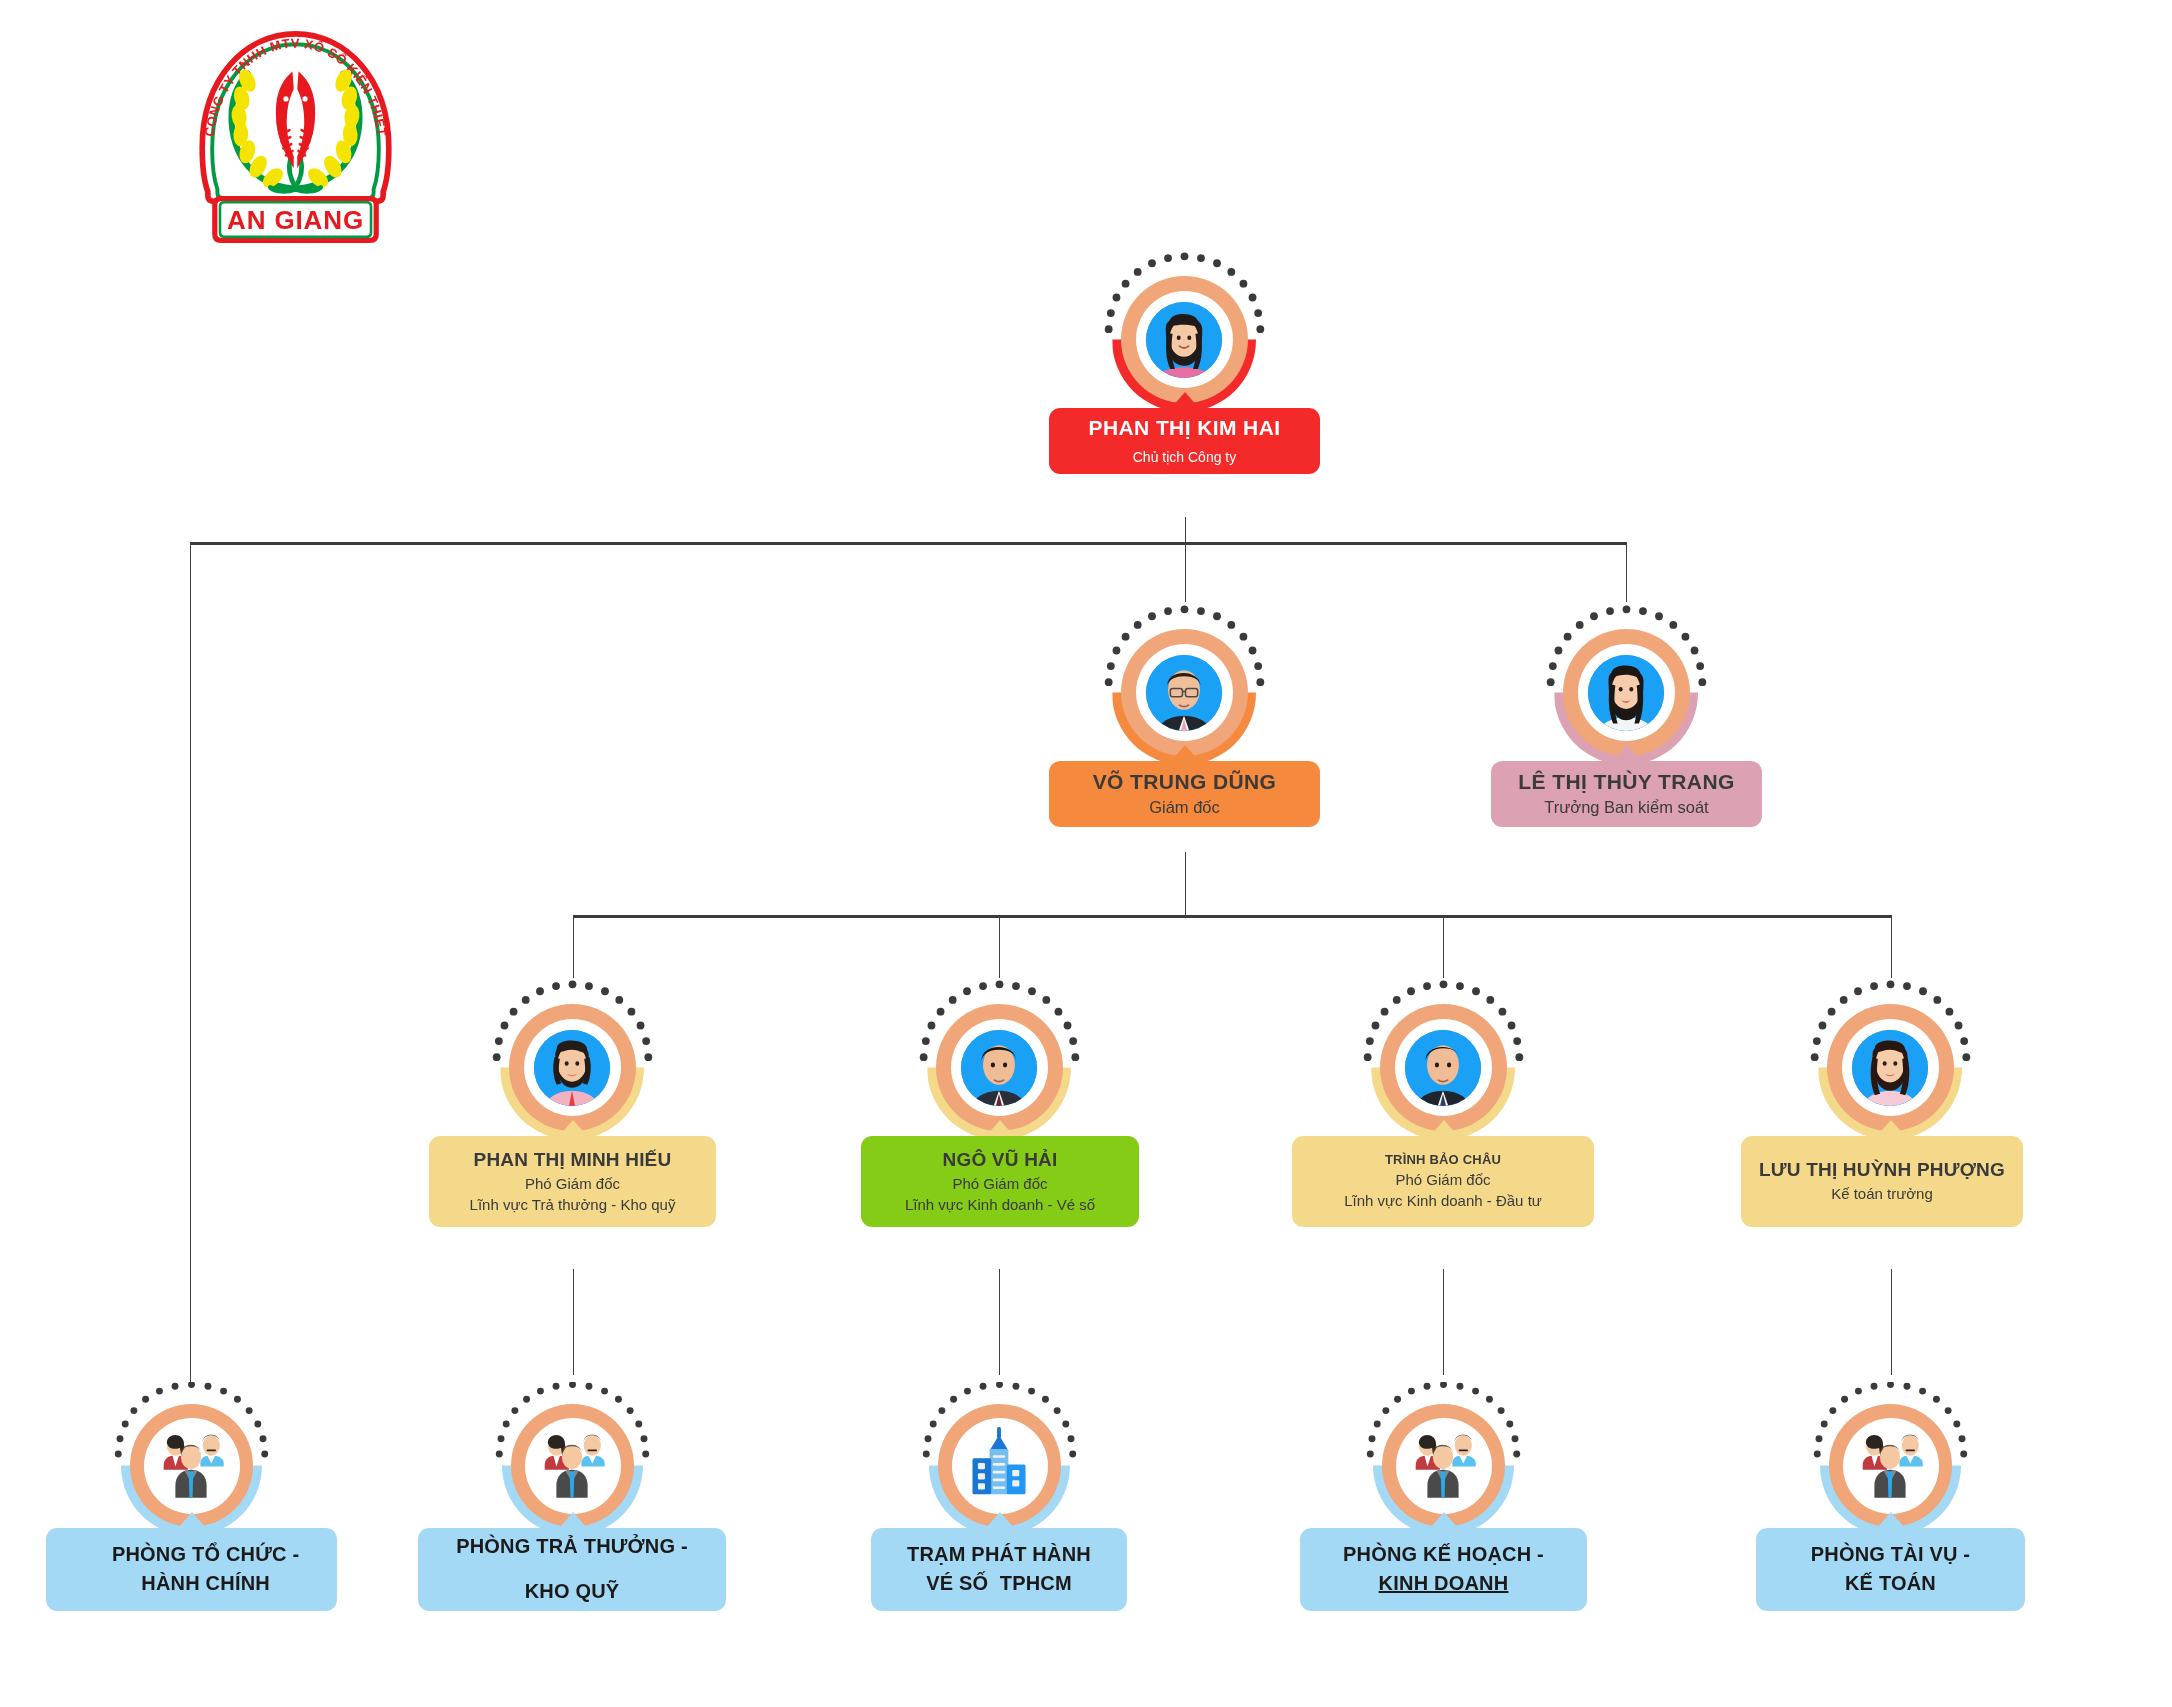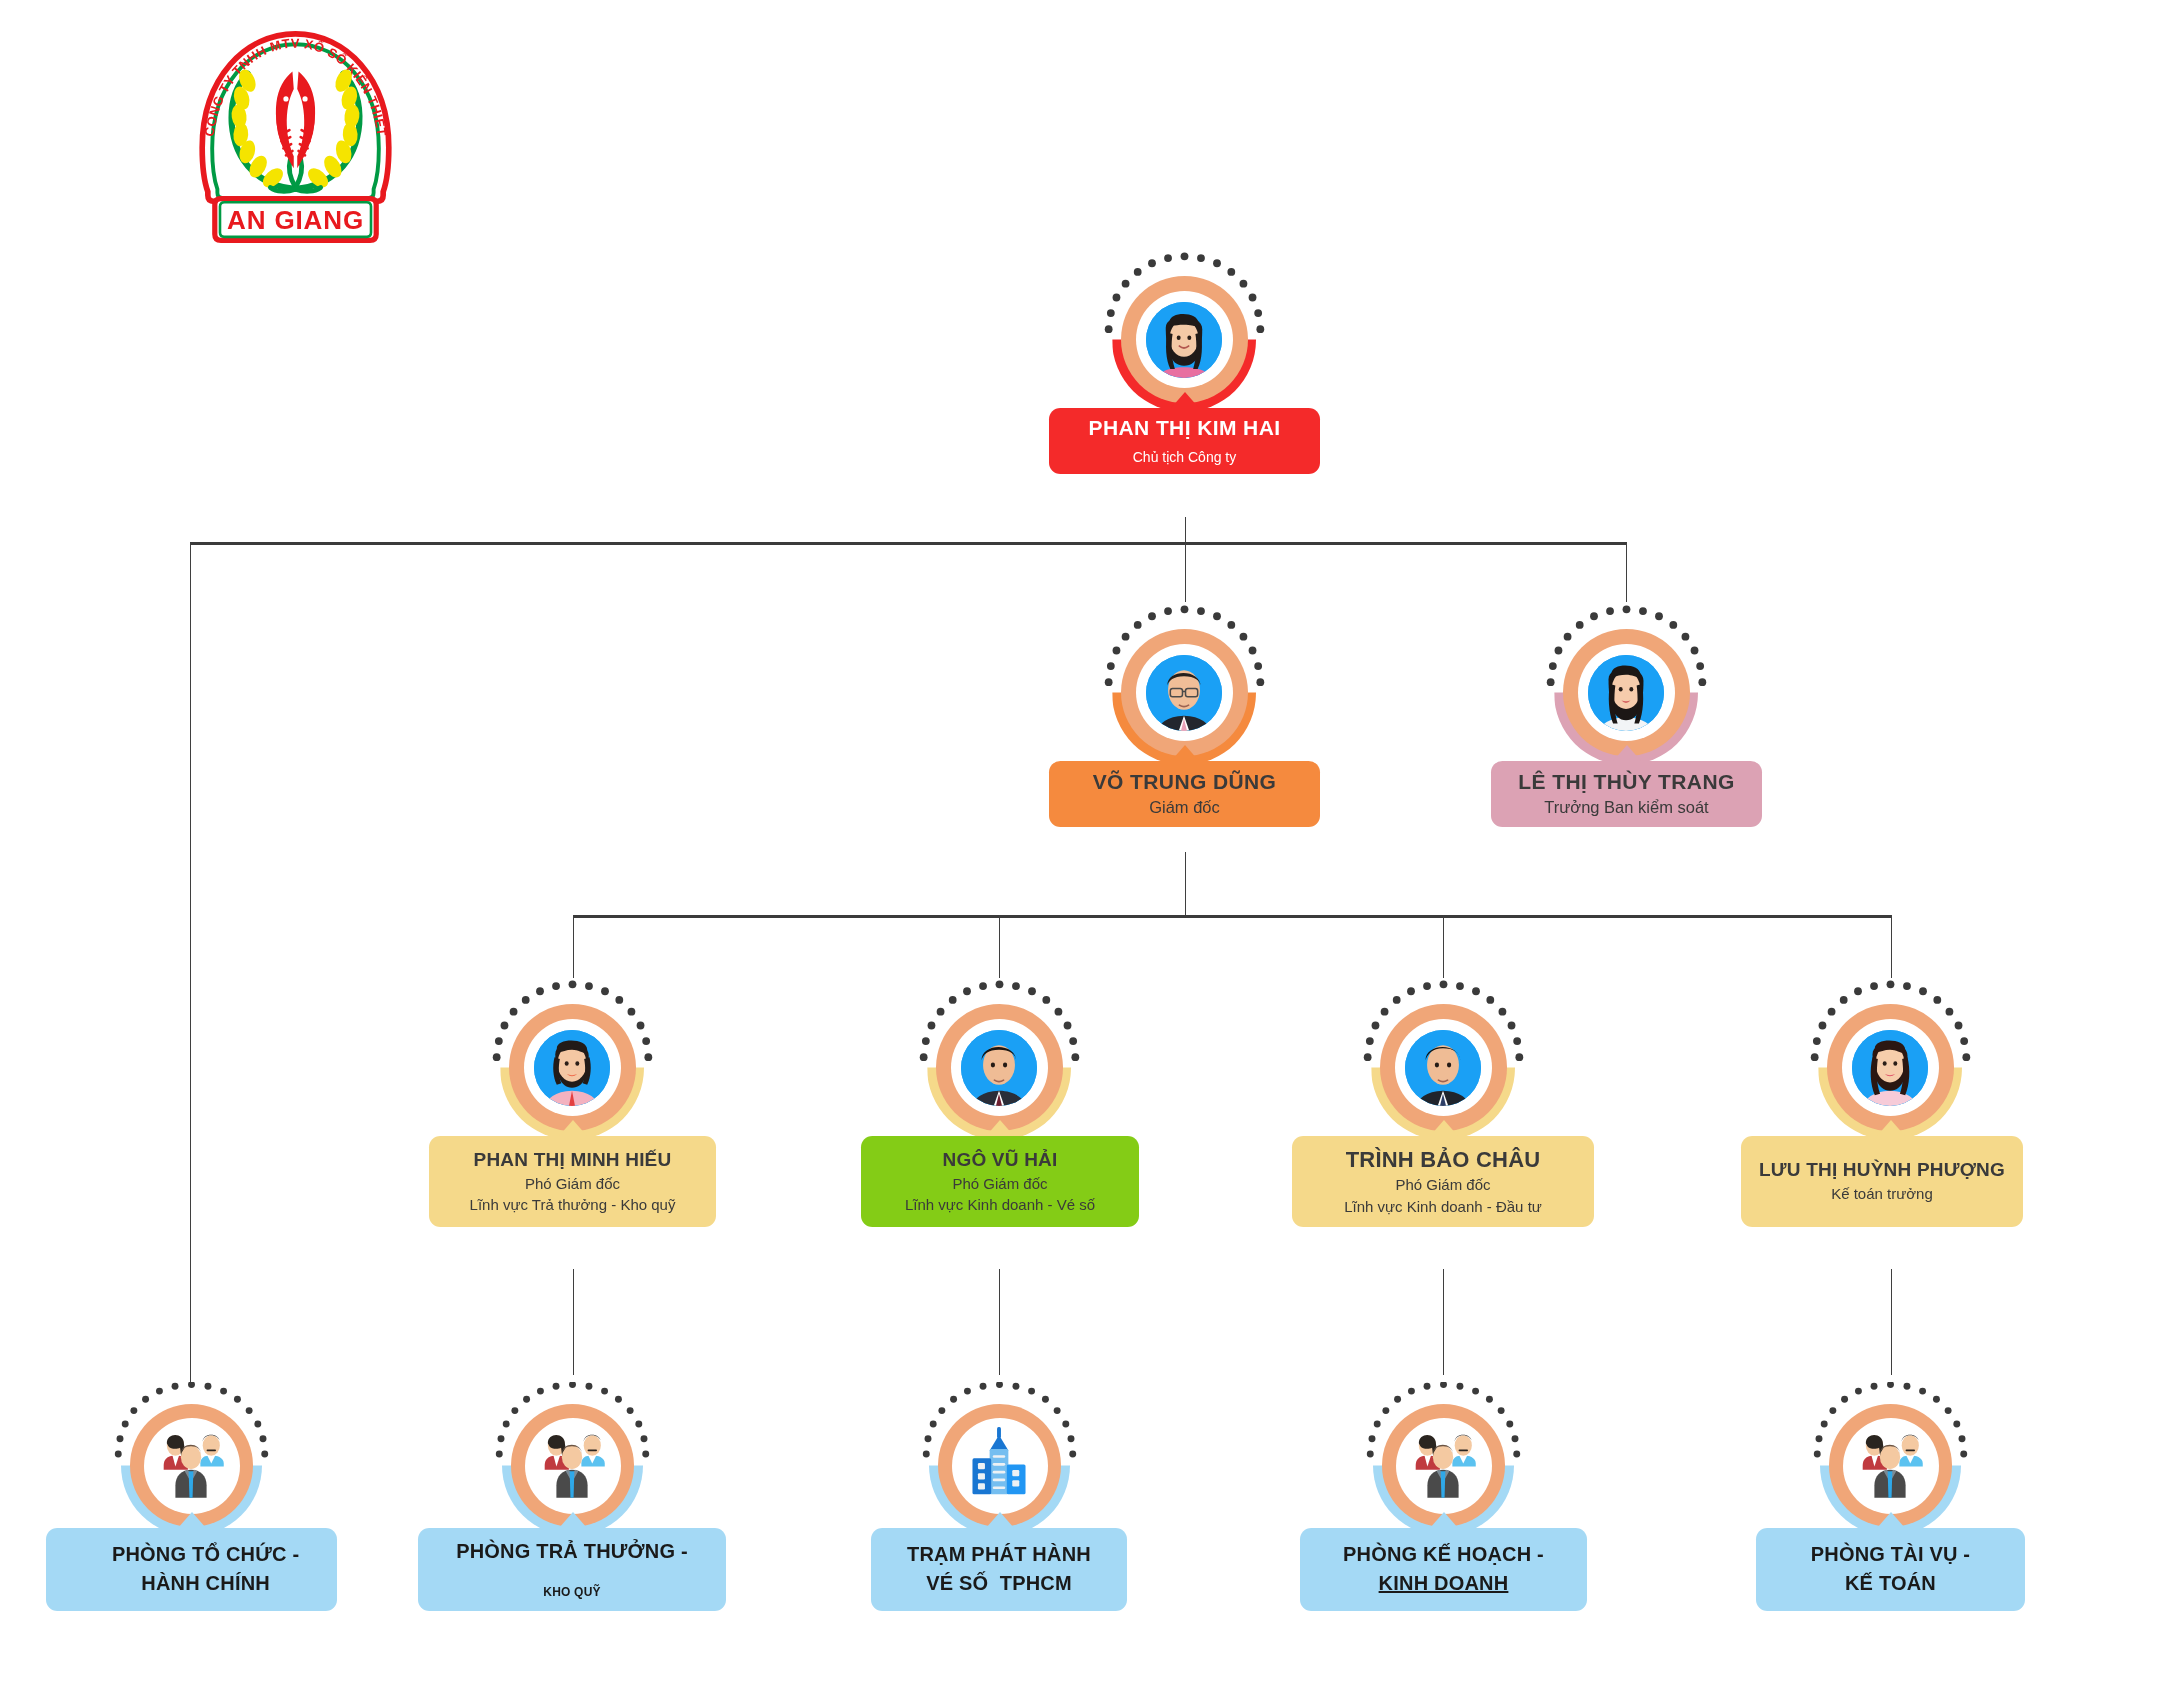--- a/index.html
+++ b/index.html
@@ -438,21 +438,21 @@
           <ellipse cx="50" cy="46" rx="21" ry="26" fill="#EFBC95"></ellipse>
           <path d="M27 40 C27 16 73 16 73 42 C73 30 64 24 50 24 C36 24 29 32 27 40Z" fill="#15120F"></path>
           <ellipse cx="42" cy="46" rx="2.8" ry="3.2" fill="#241B16"></ellipse>
           <ellipse cx="58" cy="46" rx="2.8" ry="3.2" fill="#241B16"></ellipse>
           <path d="M44 66 Q50 70 56 66" stroke="#9C6352" stroke-width="2.2" fill="none" stroke-linecap="round"></path>
         </svg>
       </div>
     </div>
     <div class="tip" style="left:69px;top:140px;border-left:14px solid transparent;border-right:14px solid transparent;border-bottom:16.5px solid #F5D98A;"></div>
     <div class="label" style="left:-69px;top:156px;width:302px;height:91px;background:#F5D98A;color:#3A3A3A;">
-      <div class="nm" style="font-size:22px;letter-spacing:0.2px;">TRÌNH BẢO CHÂU</div>
+      <div class="nm" style="font-size:13px;letter-spacing:0.2px;">TRÌNH BẢO CHÂU</div>
       <div class="rl" style="font-size:15px;margin-top:2.6px;">Phó Giám đốc</div>
       <div class="rl" style="font-size:15px;margin-top:1.7px;">Lĩnh vực Kinh doanh - Đầu tư</div>
     </div>
   </div>
 
   <div class="node" style="left:1808px;top:980px;width:165px;">
     <div class="medal" style="width:165px;height:143px;">
       <svg class="dots" width="165" height="143" viewBox="0 0 380 330">
         <g fill="#3A3A3A">
           <circle cx="190" cy="10" r="9"></circle>
@@ -598,21 +598,21 @@
             <path d="M47 58 L53 58 L52 92 L48 92Z" fill="#2FA8E8"></path>
             <ellipse cx="50" cy="40" rx="13" ry="15" fill="#F4C9A1"></ellipse>
             <path d="M37 36 C37 20 63 20 63 37 C63 30 58 26 50 26 C42 26 38 30 37 36Z" fill="#6B5443"></path>
           </g>
         </svg>
       </div>
     </div>
     <div class="tip" style="left:69px;top:130px;border-left:14px solid transparent;border-right:14px solid transparent;border-bottom:16.5px solid #A4D9F5;"></div>
     <div class="label" style="left:-72px;top:146px;width:308px;height:83px;background:#A4D9F5;color:#1A1A1A;">
       <div class="nm" style="font-size:20px;letter-spacing:0.2px;">PHÒNG TRẢ THƯỞNG -</div>
-      <div class="nm" style="font-size:12px;letter-spacing:0.2px;margin-top:21px;">KHO QUỸ</div>
+      <div class="nm" style="font-size:20px;letter-spacing:0.2px;margin-top:21px;">KHO QUỸ</div>
     </div>
   </div>
 
   <div class="node" style="left:917px;top:1382px;width:165px;">
     <div class="medal" style="width:165px;height:130px;">
       <svg class="dots" width="165" height="130" viewBox="0 0 380 300">
         <g fill="#3A3A3A">
           <circle cx="190" cy="6" r="8"></circle>
             <circle cx="152" cy="10" r="8"></circle>
             <circle cx="116" cy="21" r="8"></circle>

